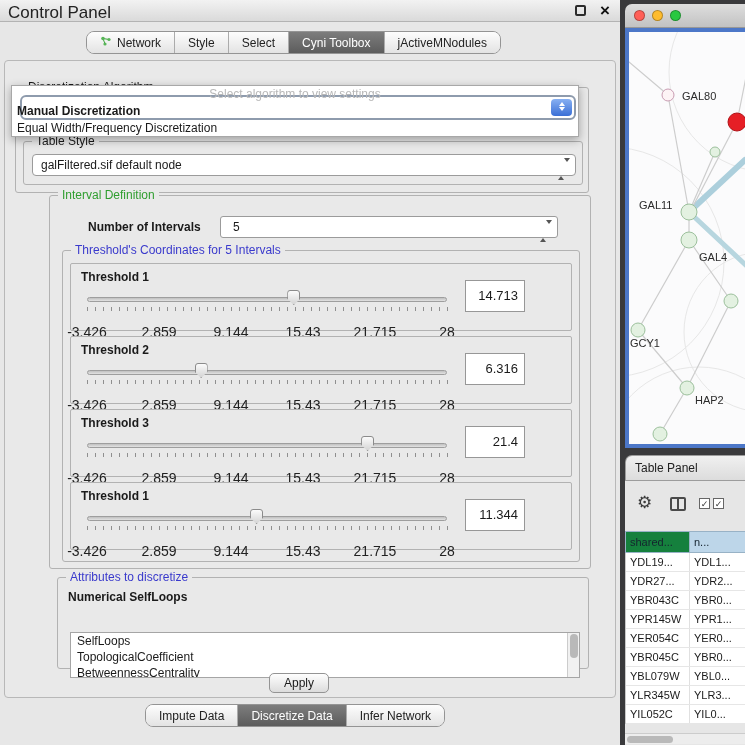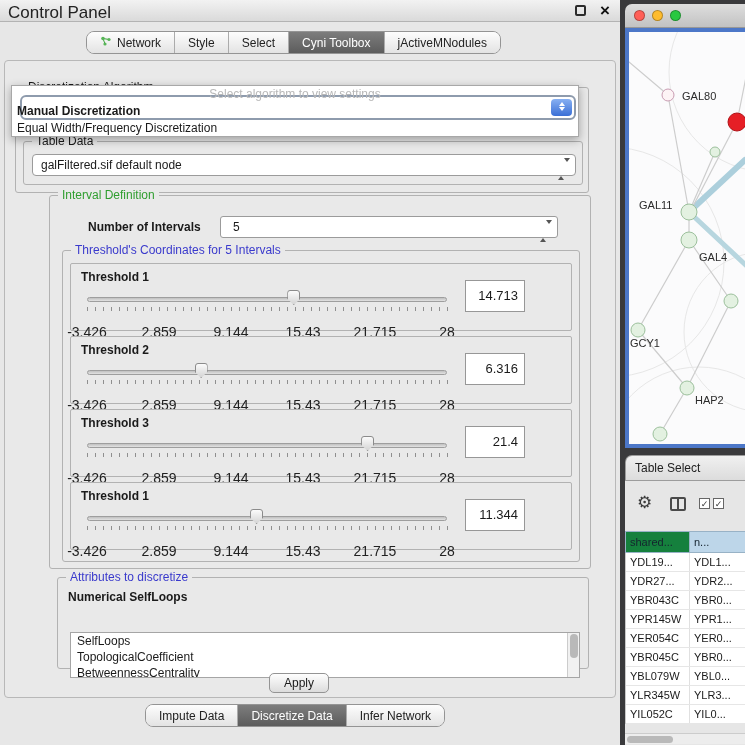--- a/index.html
+++ b/index.html
@@ -156,21 +156,21 @@
             <div class="tri-up-w"></div>
             <div class="tri-down-w"></div>
           </div>
         </div>
         <div class="popup-row popup-hint">Select algorithm to view settings</div>
         <div class="popup-row popup-opt-bold">Manual Discretization</div>
         <div class="popup-row">Equal Width/Frequency Discretization</div>
       </div>
 
       <div id="tabledata-group" class="groupbox">
-        <span class="gb-title">Table Data</span>
+        <span class="gb-title">Table Style</span>
         <div id="tabledata-combo">
           <span>galFiltered.sif default node</span>
           <span class="stepper">
             <span class="tri-up"></span>
             <span class="tri-down"></span>
           </span>
         </div>
       </div>
 
       <div id="interval-group" class="groupbox">
@@ -342,21 +342,21 @@
             <text x="66" y="372" font-size="11" fill="#2b2b2b">HAP2</text>
             <circle cx="31" cy="402" r="7" fill="#e3f1e1" stroke="#9cc09c" stroke-width="1"></circle>
             <circle cx="102" cy="269" r="7" fill="#e3f1e1" stroke="#9cc09c" stroke-width="1"></circle>
             <circle cx="86" cy="120" r="5" fill="#e3f1e1" stroke="#9cc09c" stroke-width="1"></circle>
           </svg>
       </div>
     </div>
   </div>
 
   <div id="table-panel-bar">
-    <span>Table Select</span>
+    <span>Table Panel</span>
   </div>
 
   <div id="table-window">
     <div class="tbl-toolbar">
       <span class="gear-icon">⚙</span>
       <span class="columns-icon"></span>
       <span class="check-icons">
         <span class="mini-check">✓</span>
         <span class="mini-check">✓</span>
       </span>

